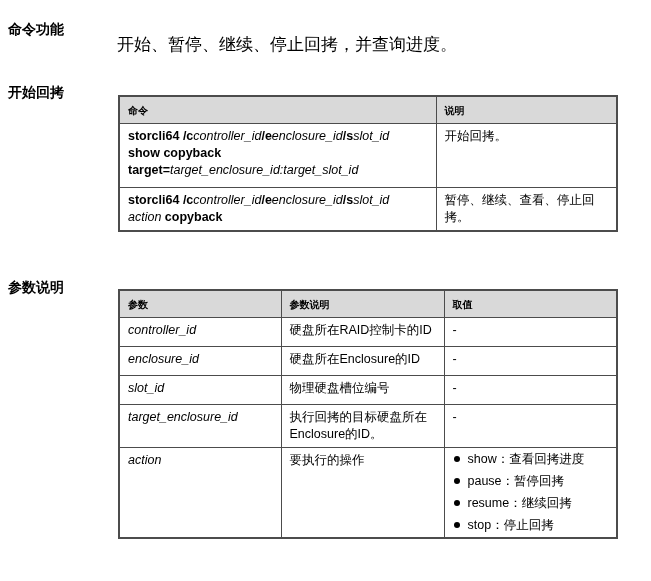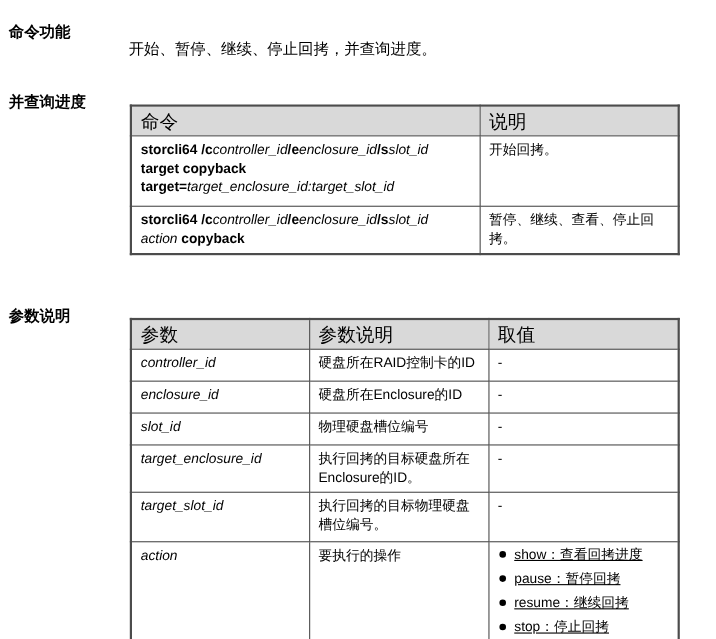--- a/index.html
+++ b/index.html
@@ -11,82 +11,82 @@
   }
   .hd {
     position: absolute; left: 8px;
     font-size: 14px; font-weight: bold; line-height: 16px; margin-top: 12px;
   }
   #hd-function { top: 9px; }
   #hd-format   { top: 72px; }
   #hd-params   { top: 267px; }
   .intro {
     position: absolute; left: 117px; top: 36px;
-    font-size: 14px; line-height: 17px;
+    font-size: 17px; line-height: 17px;
   }
   table {
     position: absolute; left: 118px;
     width: 498px; border-collapse: collapse;
     border: 2px solid #4c4c4c;
     font-size: 12.5px; table-layout: fixed;
   }
   #cmd-table   { top: 95px; }
   #param-table { top: 289px; }
   th, td {
     border: 1px solid #4c4c4c;
     padding: 4px 8px;
     vertical-align: top; text-align: left;
     line-height: 17px; overflow: hidden;
   }
   th {
-    background: #d9d9d9; font-weight: normal;
-    font-size: 17px; padding-top: 5px;
+    background: #d9d9d9; font-weight: bold;
+    font-size: 10px; padding-top: 5px;
   }
   #cmd-table td.desc-col { padding-right: 10px; }
   .cmdline { line-height: 17px; }
   .cmdline b { font-weight: bold; }
   .cmdline i { font-style: italic; }
   td.param-cell { font-style: italic; }
-  ul.vals { list-style: none; text-decoration: underline; }
+  ul.vals { list-style: none; }
   ul.vals li {
     position: relative; padding-left: 15px;
     line-height: 15px; margin-bottom: 7px;
   }
   ul.vals li:last-child { margin-bottom: 0; }
   ul.vals li .dot {
     position: absolute; left: 1px; top: 4px;
     width: 6px; height: 6px; border-radius: 50%;
     background: #000;
   }
 </style>
 </head>
 <body>
 
 <h2 class="hd" id="hd-function">命令功能</h2>
 
 <p class="intro">开始、暂停、继续、停止回拷，并查询进度。</p>
 
-<h2 class="hd" id="hd-format">并查询进度</h2>
+<h2 class="hd" id="hd-format">开始回拷</h2>
 
 <table id="cmd-table">
   <colgroup>
       <col style="width:317px">
       <col style="width:181px">
     </colgroup>
   <thead>
     <tr style="height:26px">
       <th>命令</th>
       <th>说明</th>
     </tr>
   </thead>
   <tbody>
     <tr style="height:64px">
       <td>
         <div class="cmdline"><b>storcli64 /c</b><i>controller_id</i><b>/e</b><i>enclosure_id</i><b>/s</b><i>slot_id</i></div>
-        <div class="cmdline"><b>target copyback</b></div>
+        <div class="cmdline"><b>show copyback</b></div>
         <div class="cmdline"><b>target=</b><i>target_enclosure_id:target_slot_id</i></div>
       </td>
       <td class="desc-col">开始回拷。</td>
     </tr>
     <tr style="height:43px">
       <td>
         <div class="cmdline"><b>storcli64 /c</b><i>controller_id</i><b>/e</b><i>enclosure_id</i><b>/s</b><i>slot_id</i></div>
         <div class="cmdline"><i>action</i><b> copyback</b></div>
       </td>
       <td class="desc-col">暂停、继续、查看、停止回拷。</td>
@@ -123,25 +123,20 @@
     <tr style="height:29px">
       <td class="param-cell">slot_id</td>
       <td>物理硬盘槽位编号</td>
       <td>-</td>
     </tr>
     <tr style="height:42px">
       <td class="param-cell">target_enclosure_id</td>
       <td>执行回拷的目标硬盘所在Enclosure的ID。</td>
       <td>-</td>
     </tr>
-    <tr style="height:45px">
-      <td class="param-cell">target_slot_id</td>
-      <td>执行回拷的目标物理硬盘槽位编号。</td>
-      <td>-</td>
-    </tr>
     <tr style="height:88px">
       <td class="param-cell">action</td>
       <td>要执行的操作</td>
       <td>
         <ul class="vals">
           <li><span class="dot"></span><span>show：查看回拷进度</span></li>
           <li><span class="dot"></span><span>pause：暂停回拷</span></li>
           <li><span class="dot"></span><span>resume：继续回拷</span></li>
           <li><span class="dot"></span><span>stop：停止回拷</span></li>
         </ul>

